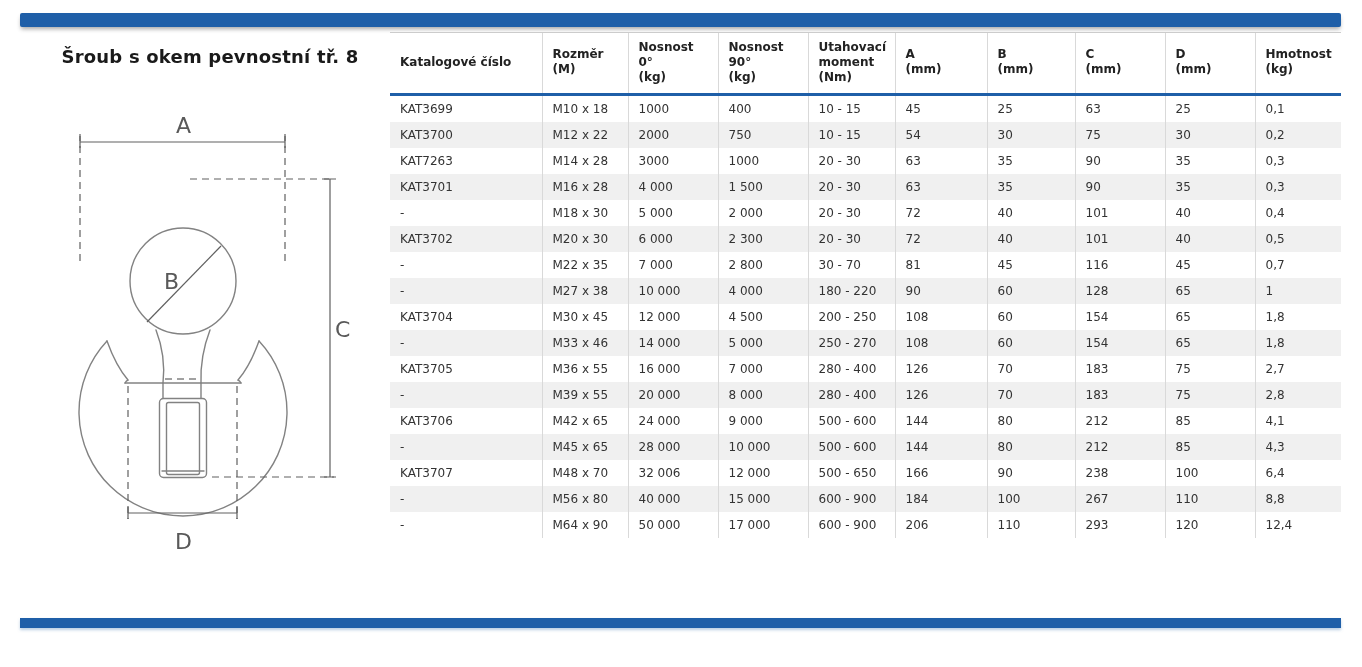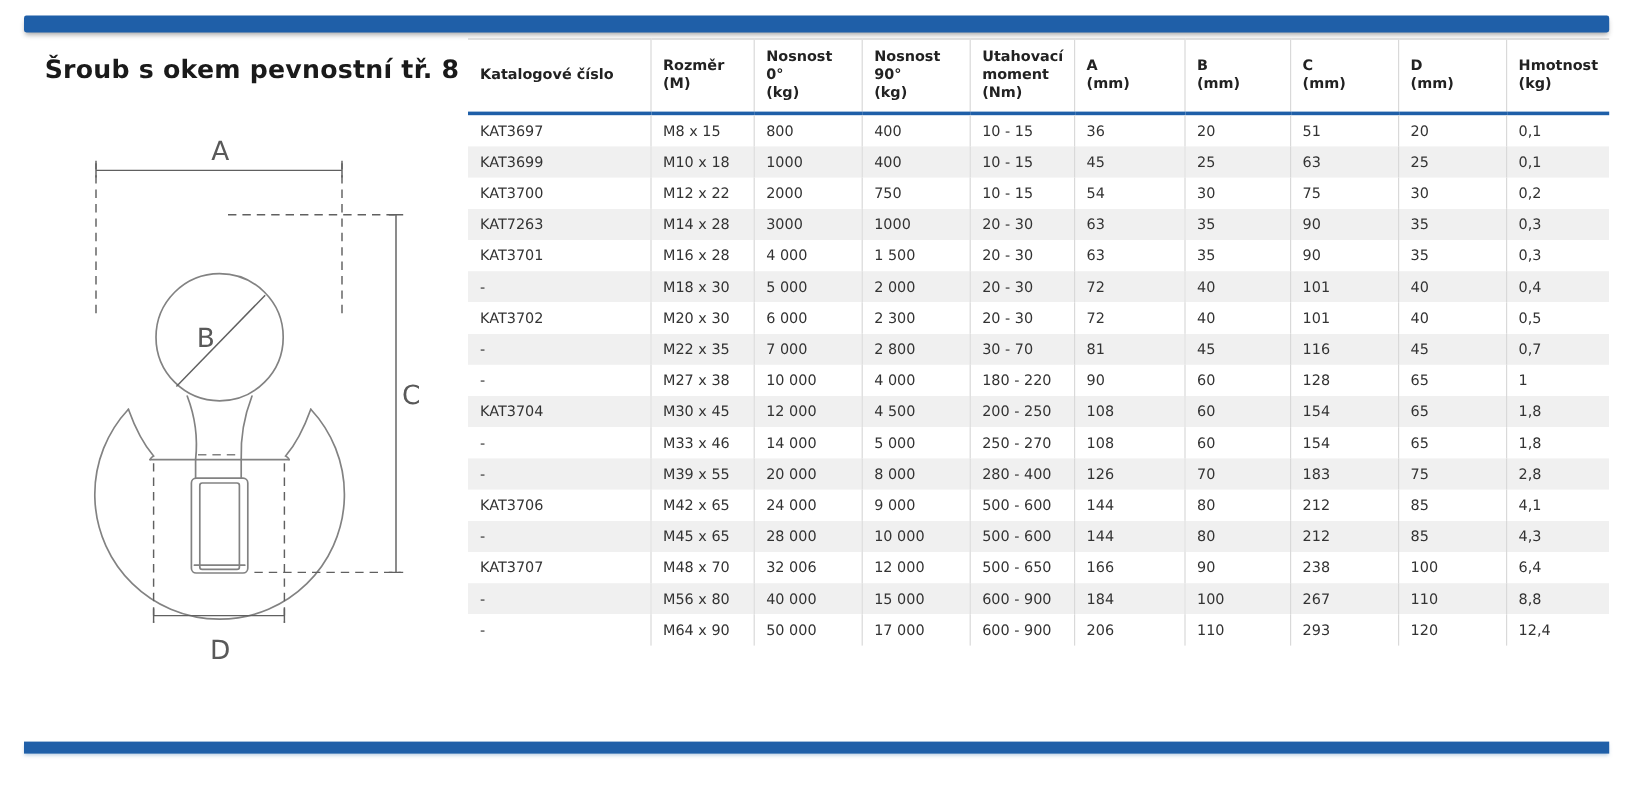--- a/index.html
+++ b/index.html
@@ -22,21 +22,21 @@
   .bottom-bar {
     position: absolute; left: 20px; top: 618px;
     width: 1321px; height: 10px;
     background: var(--accent);
     box-shadow: 0 2px 3px rgba(120,160,200,0.5);
   }
 
   .title {
     position: absolute; left: 30px; top: 46px; width: 360px;
     text-align: center;
-    font-size: 21px; font-weight: bold; color: #1a1a1a;
+    font-size: 18px; font-weight: bold; color: #1a1a1a;
     letter-spacing: 0.2px;
   }
 
   .diagram-svg { position: absolute; left: 0; top: 0; }
 
   .table-wrap { position: absolute; left: 390px; top: 32px; width: 951px; }
   table.spec {
     border-collapse: collapse; table-layout: fixed; width: 951px;
     font-size: 12px; color: #333333;
   }
@@ -178,32 +178,20 @@
               <div>(mm)</div>
             </th>
             <th>
               <div>Hmotnost</div>
               <div>(kg)</div>
             </th>
           </tr>
       </thead>
       <tbody id="body-rows">
           <tr>
-            <td>KAT3697</td>
-            <td>M8 x 15</td>
-            <td>800</td>
-            <td>400</td>
-            <td>10 - 15</td>
-            <td>36</td>
-            <td>20</td>
-            <td>51</td>
-            <td>20</td>
-            <td>0,1</td>
-          </tr>
-          <tr>
             <td>KAT3699</td>
             <td>M10 x 18</td>
             <td>1000</td>
             <td>400</td>
             <td>10 - 15</td>
             <td>45</td>
             <td>25</td>
             <td>63</td>
             <td>25</td>
             <td>0,1</td>
@@ -310,20 +298,32 @@
             <td>14 000</td>
             <td>5 000</td>
             <td>250 - 270</td>
             <td>108</td>
             <td>60</td>
             <td>154</td>
             <td>65</td>
             <td>1,8</td>
           </tr>
           <tr>
+            <td>KAT3705</td>
+            <td>M36 x 55</td>
+            <td>16 000</td>
+            <td>7 000</td>
+            <td>280 - 400</td>
+            <td>126</td>
+            <td>70</td>
+            <td>183</td>
+            <td>75</td>
+            <td>2,7</td>
+          </tr>
+          <tr>
             <td>-</td>
             <td>M39 x 55</td>
             <td>20 000</td>
             <td>8 000</td>
             <td>280 - 400</td>
             <td>126</td>
             <td>70</td>
             <td>183</td>
             <td>75</td>
             <td>2,8</td>

